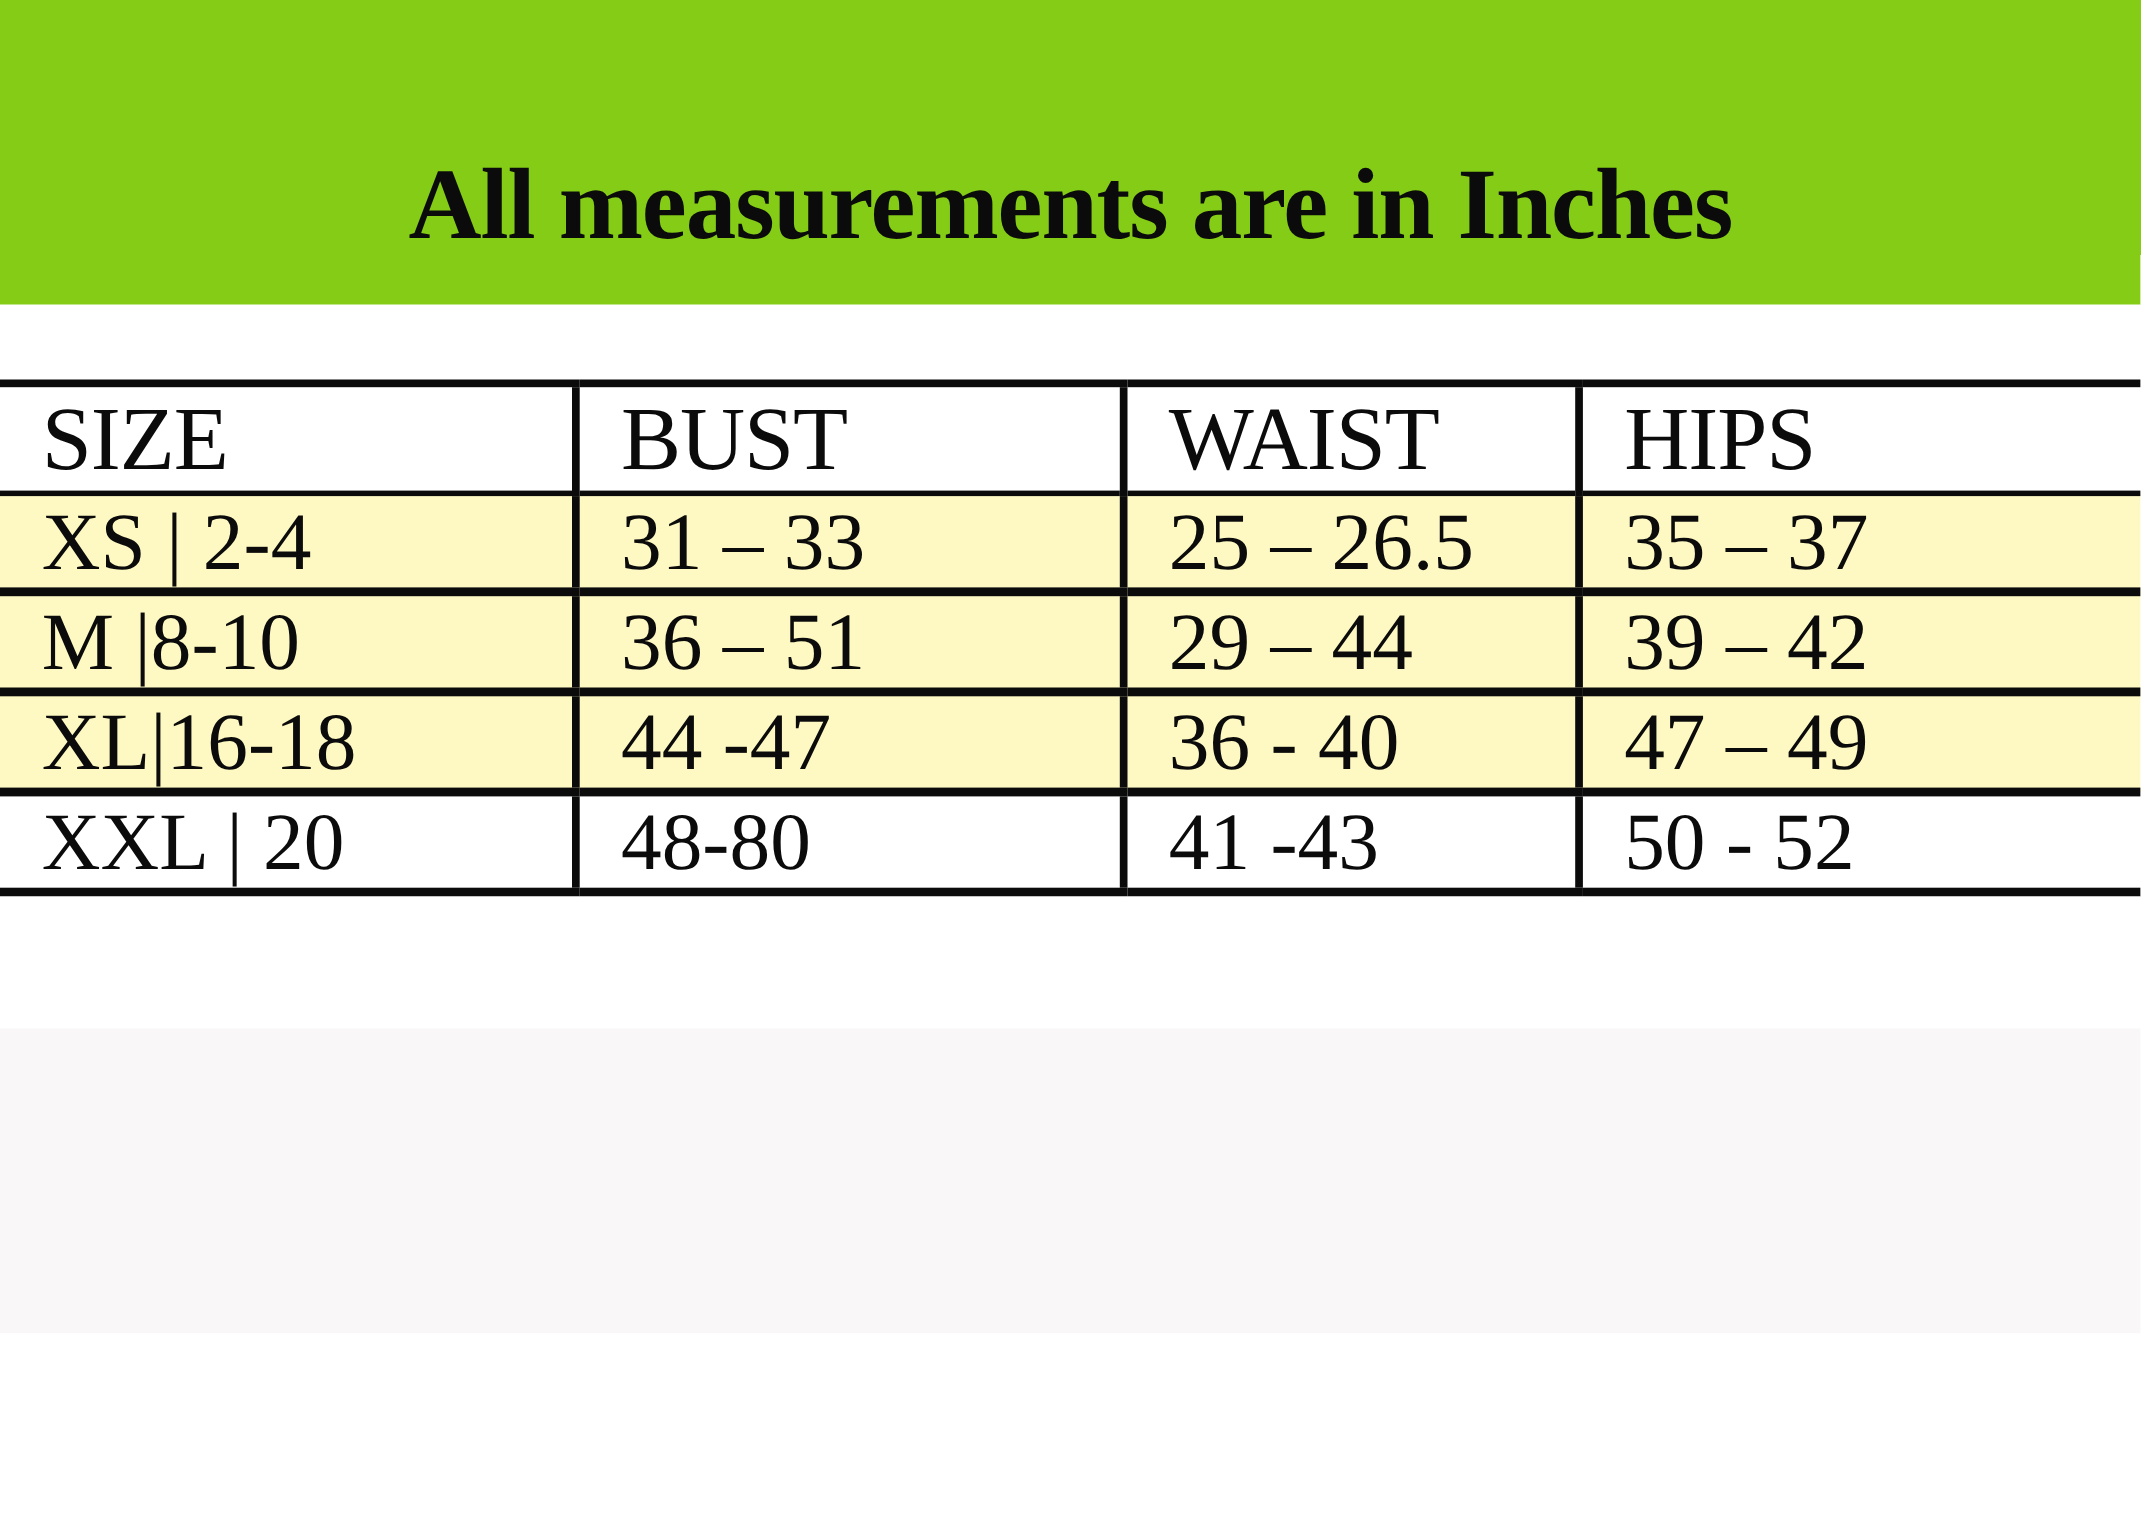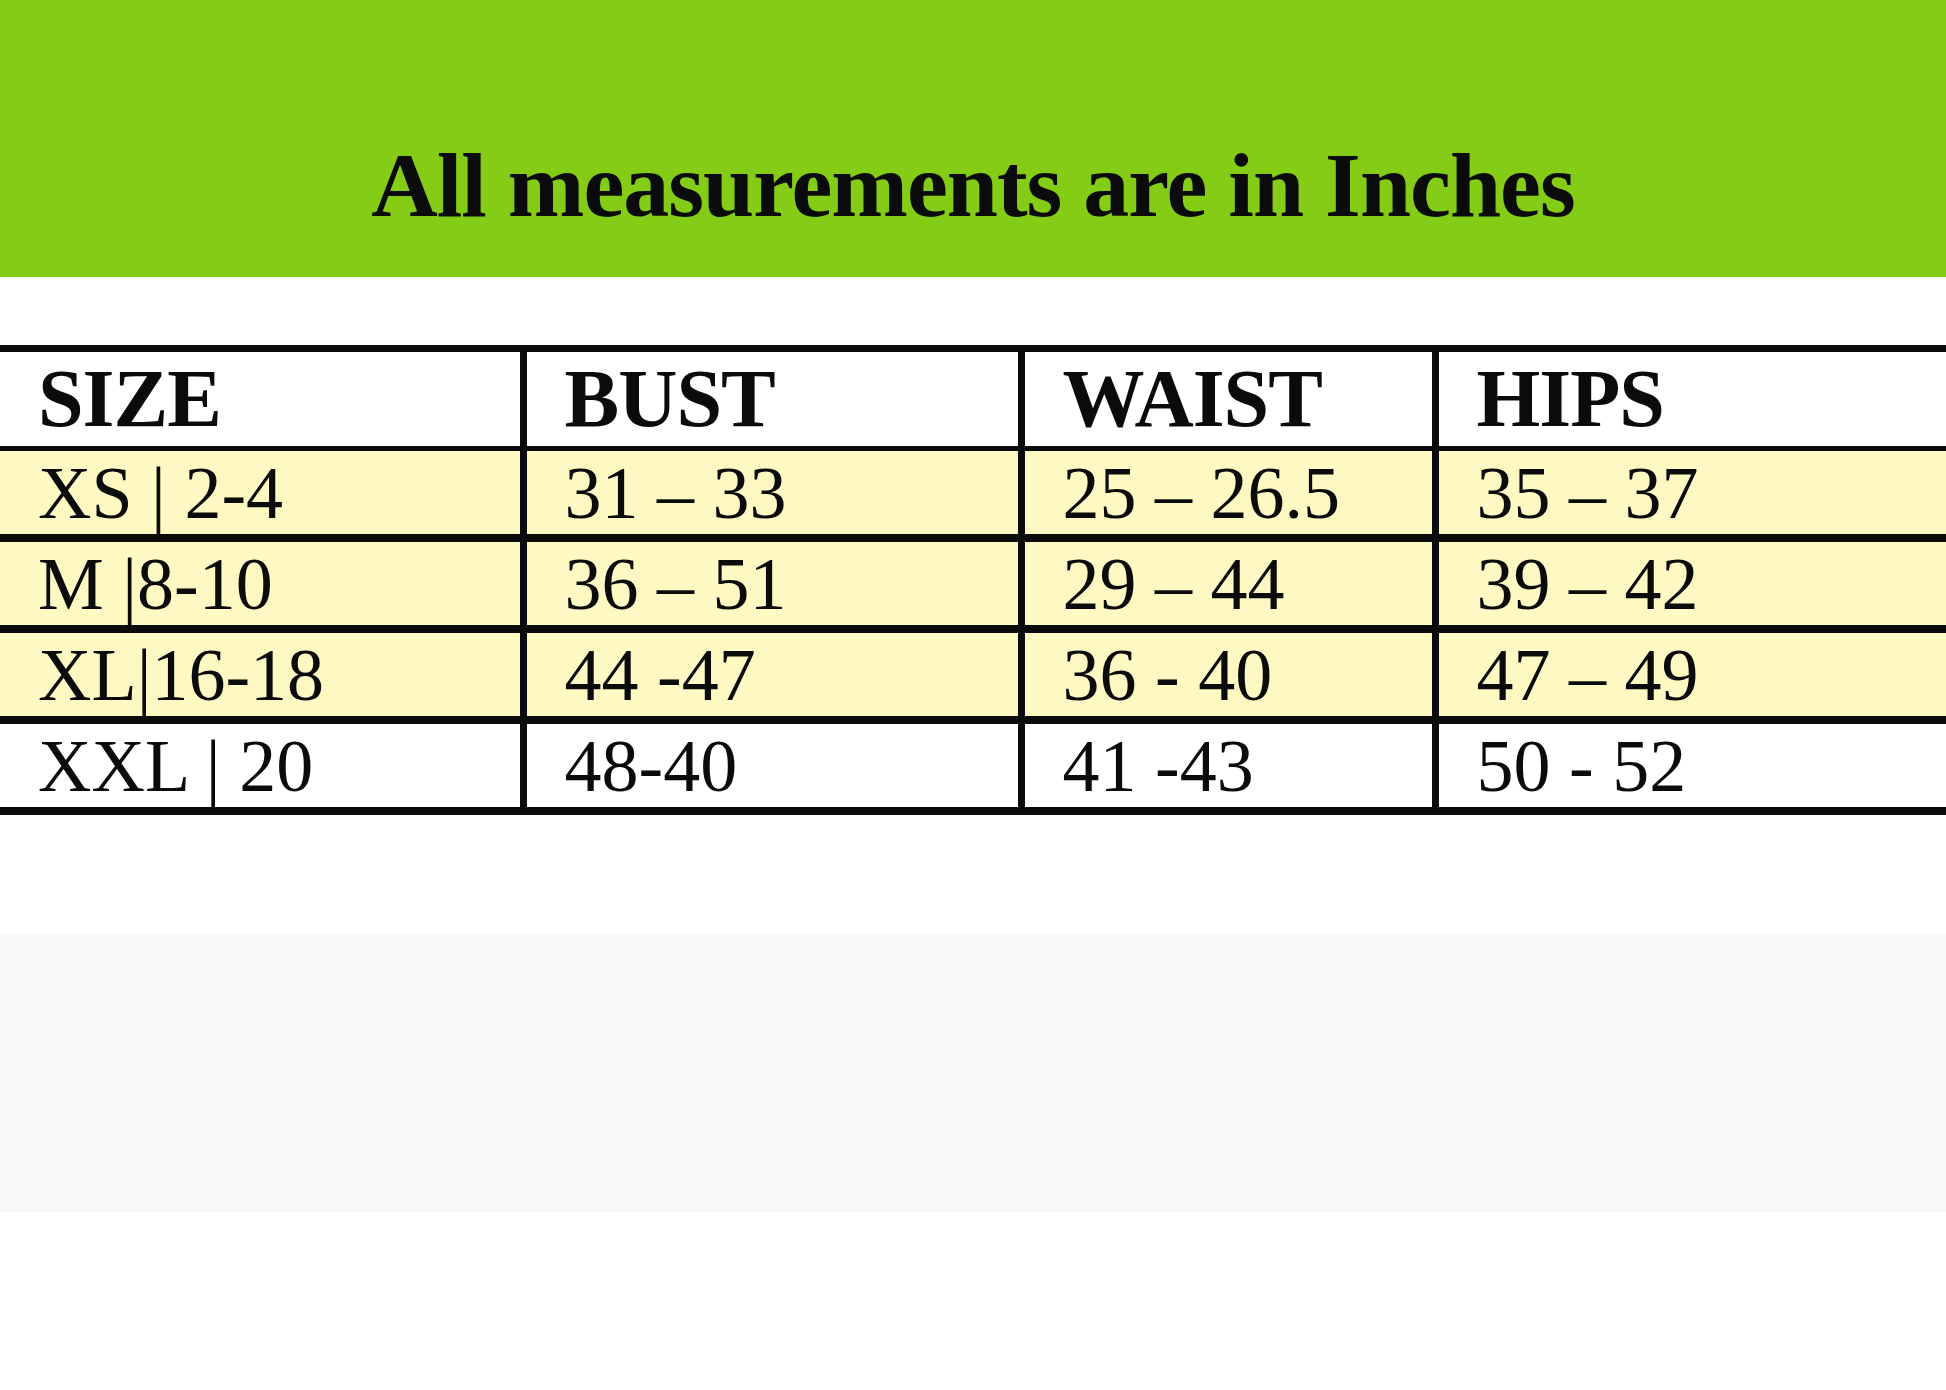--- a/index.html
+++ b/index.html
@@ -47,21 +47,21 @@
   th, td {
     text-align: left;
     vertical-align: middle;
     padding: 0 10px 0 38px;
     white-space: nowrap;
     overflow: visible;
   }
   thead th {
     height: 92px;
     font-size: 82px;
-    font-weight: bold;
+    font-weight: normal;
     letter-spacing: -1px;
     border-top: 7px solid #0b0b0b;
     border-bottom: 5px solid #0b0b0b;
   }
   tbody td {
     height: 83px;
     font-size: 74px;
     line-height: 1;
     border-bottom: 8px solid #0b0b0b;
   }
@@ -118,21 +118,21 @@
       <td class="v-rule">39 – 42</td>
     </tr>
     <tr class="shaded">
       <td>XL|16-18</td>
       <td class="v-rule">44 -47</td>
       <td class="v-rule">36 - 40</td>
       <td class="v-rule">47 – 49</td>
     </tr>
     <tr>
       <td>XXL | 20</td>
-      <td class="v-rule">48-40</td>
+      <td class="v-rule">48-80</td>
       <td class="v-rule">41 -43</td>
       <td class="v-rule">50 - 52</td>
     </tr>
   </tbody>
 </table>
 
 <div class="gap-white-bottom"></div>
 <div class="bottom-band"></div>
 
 </body></html>

